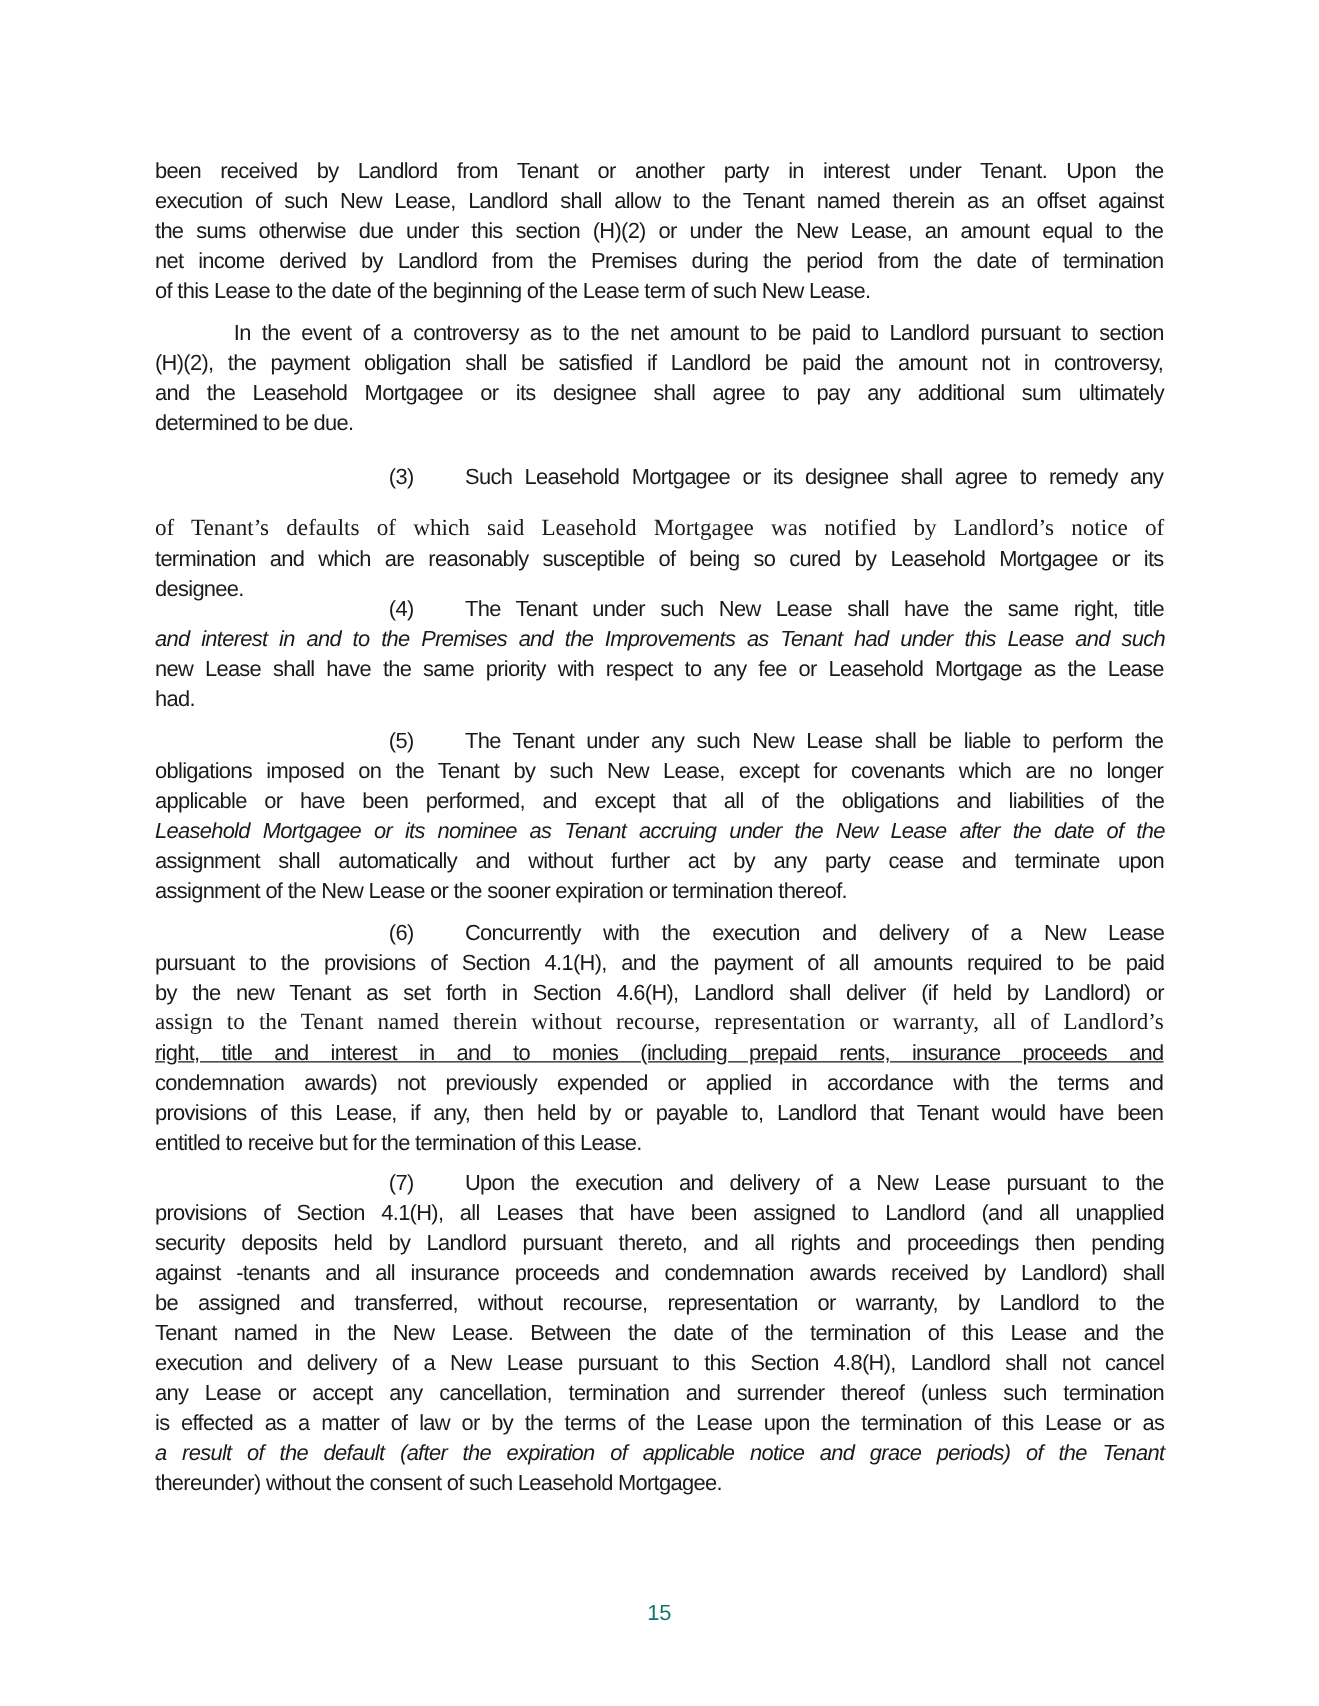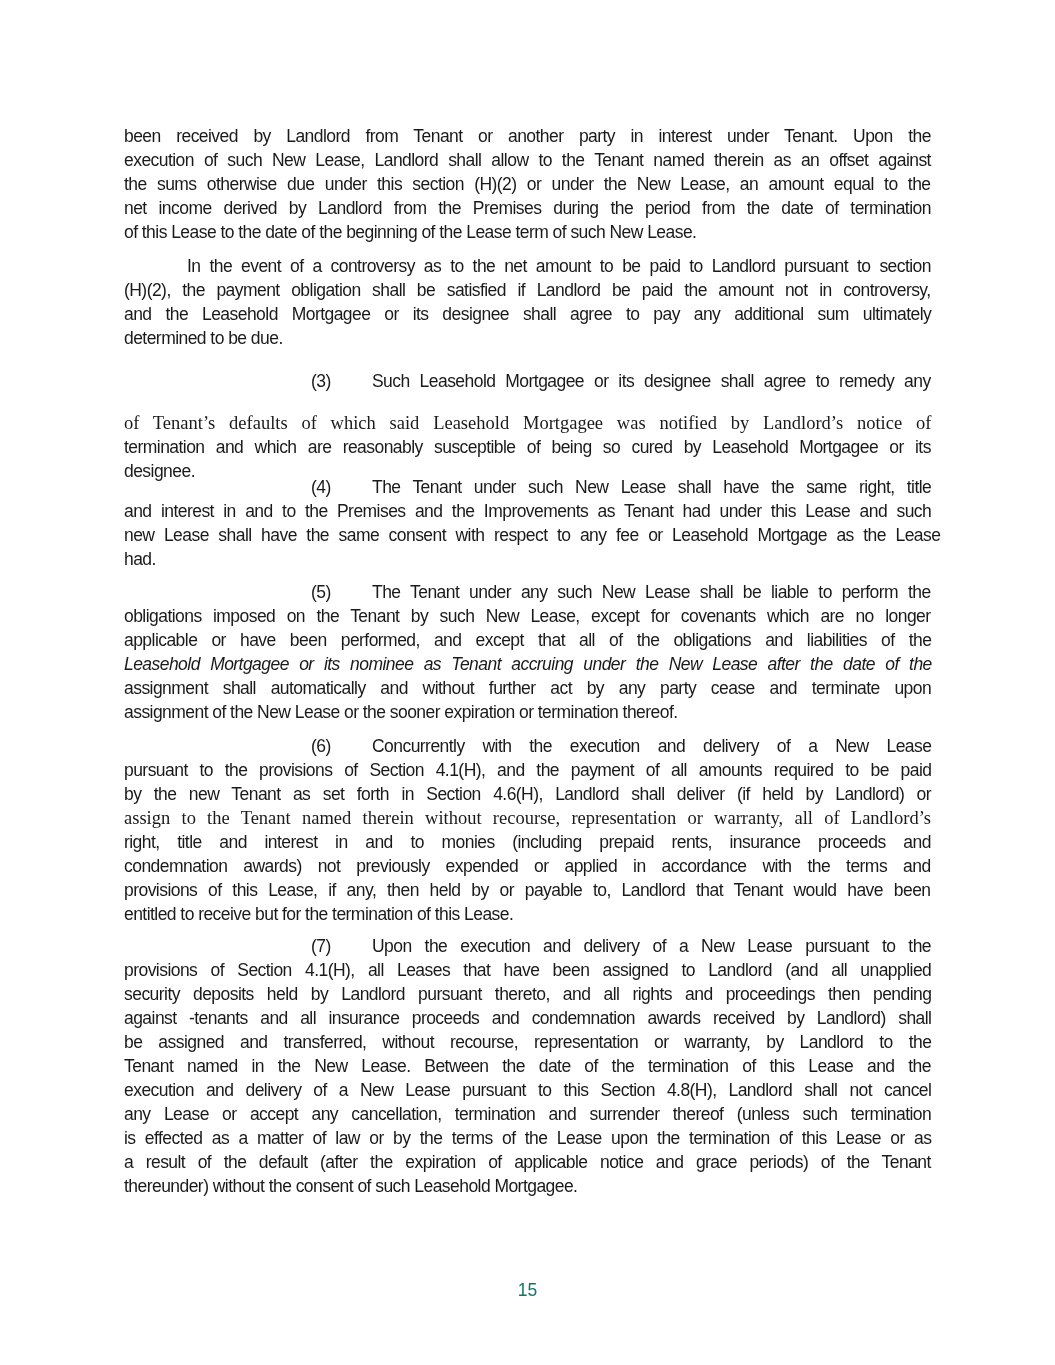--- a/index.html
+++ b/index.html
@@ -49,22 +49,22 @@
     <div class="line serif"><span class="j" style="white-space: nowrap; display: inline-block; word-spacing: 9.15385px;">of Tenant’s defaults of which said Leasehold Mortgagee was notified by Landlord’s notice of</span></div>
     <div class="line"><span class="j" style="white-space: nowrap; display: inline-block; word-spacing: 6.92857px;">termination and which are reasonably susceptible of being so cured by Leasehold Mortgagee or its</span></div>
     <div class="line last"><span class="j" style="white-space: nowrap; display: inline-block;">designee.</span></div>
   </div>
 
   <div class="num" style="top:475px;line-height:24px;">(4)</div>
   <div class="para first-rest" style="top:475px;">
     <div class="line"><span class="j" style="white-space: nowrap; display: inline-block; word-spacing: 7.90909px;">The Tenant under such New Lease shall have the same right, title</span></div>
   </div>
   <div class="para" style="top:499px;">
-    <div class="line"><span class="j" style="white-space: nowrap; display: inline-block; word-spacing: 5.05882px;">and interest in and to the Premises and the Improvements as Tenant had under this Lease and such</span></div>
-    <div class="line"><span class="j" style="white-space: nowrap; display: inline-block; word-spacing: 5.17647px;">new Lease shall have the same consent with respect to any fee or Leasehold Mortgage as the Lease</span></div>
+    <div class="line"><span class="j" style="white-space: nowrap; display: inline-block; word-spacing: 5.05882px; font-style: italic;">and interest in and to the Premises and the Improvements as Tenant had under this Lease and such</span></div>
+    <div class="line"><span class="j" style="white-space: nowrap; display: inline-block; word-spacing: 5.17647px;">new Lease shall have the same priority with respect to any fee or Leasehold Mortgage as the Lease</span></div>
     <div class="line last"><span class="j" style="white-space: nowrap; display: inline-block;">had.</span></div>
   </div>
 
   <div class="num" style="top:580px;line-height:24px;">(5)</div>
   <div class="para first-rest" style="top:580px;">
     <div class="line"><span class="j" style="white-space: nowrap; display: inline-block; word-spacing: 5.5px;">The Tenant under any such New Lease shall be liable to perform the</span></div>
   </div>
   <div class="para" style="top:604px;">
     <div class="line"><span class="j" style="white-space: nowrap; display: inline-block; word-spacing: 7.06667px;">obligations imposed on the Tenant by such New Lease, except for covenants which are no longer</span></div>
     <div class="line"><span class="j" style="white-space: nowrap; display: inline-block; word-spacing: 9.8px;">applicable or have been performed, and except that all of the obligations and liabilities of the</span></div>
@@ -74,37 +74,37 @@
   </div>
 
   <div class="num" style="top:734px;line-height:24px;">(6)</div>
   <div class="para first-rest" style="top:734px;">
     <div class="line"><span class="j" style="white-space: nowrap; display: inline-block; word-spacing: 13.5556px;">Concurrently with the execution and delivery of a New Lease</span></div>
   </div>
   <div class="para" style="top:758px;">
     <div class="line"><span class="j" style="white-space: nowrap; display: inline-block; word-spacing: 7.4375px;">pursuant to the provisions of Section 4.1(H), and the payment of all amounts required to be paid</span></div>
     <div class="line"><span class="j" style="white-space: nowrap; display: inline-block; word-spacing: 8.05882px;">by the new Tenant as set forth in Section 4.6(H), Landlord shall deliver (if held by Landlord) or</span></div>
     <div class="line serif"><span class="j" style="white-space: nowrap; display: inline-block; word-spacing: 6.61538px;">assign to the Tenant named therein without recourse, representation or warranty, all of Landlord’s</span></div>
-    <div class="line"><span class="j" style="white-space: nowrap; display: inline-block; word-spacing: 13.3077px;">right, title and interest in and to monies (including prepaid rents, insurance proceeds and</span></div>
+    <div class="line"><span class="j" style="white-space: nowrap; display: inline-block; word-spacing: 13.3077px; text-decoration: underline;">right, title and interest in and to monies (including prepaid rents, insurance proceeds and</span></div>
     <div class="line"><span class="j" style="white-space: nowrap; display: inline-block; word-spacing: 11.6667px;">condemnation awards) not previously expended or applied in accordance with the terms and</span></div>
     <div class="line"><span class="j" style="white-space: nowrap; display: inline-block; word-spacing: 6.47059px;">provisions of this Lease, if any, then held by or payable to, Landlord that Tenant would have been</span></div>
     <div class="line last"><span class="j" style="white-space: nowrap; display: inline-block;">entitled to receive but for the termination of this Lease.</span></div>
   </div>
 
   <div class="num" style="top:934px;line-height:24px;">(7)</div>
   <div class="para first-rest" style="top:934px;">
     <div class="line"><span class="j" style="white-space: nowrap; display: inline-block; word-spacing: 8.63636px;">Upon the execution and delivery of a New Lease pursuant to the</span></div>
   </div>
   <div class="para" style="top:958px;">
     <div class="line"><span class="j" style="white-space: nowrap; display: inline-block; word-spacing: 8.92857px;">provisions of Section 4.1(H), all Leases that have been assigned to Landlord (and all unapplied</span></div>
     <div class="line"><span class="j" style="white-space: nowrap; display: inline-block; word-spacing: 8.76923px;">security deposits held by Landlord pursuant thereto, and all rights and proceedings then pending</span></div>
     <div class="line"><span class="j" style="white-space: nowrap; display: inline-block; word-spacing: 8.08333px;">against -tenants and all insurance proceeds and condemnation awards received by Landlord) shall</span></div>
     <div class="line"><span class="j" style="white-space: nowrap; display: inline-block; word-spacing: 11.6667px;">be assigned and transferred, without recourse, representation or warranty, by Landlord to the</span></div>
     <div class="line"><span class="j" style="white-space: nowrap; display: inline-block; word-spacing: 9.4375px;">Tenant named in the New Lease.  Between the date of the termination of this Lease and the</span></div>
     <div class="line"><span class="j" style="white-space: nowrap; display: inline-block; word-spacing: 7.66667px;">execution and delivery of a New Lease pursuant to this Section 4.8(H), Landlord shall not cancel</span></div>
     <div class="line"><span class="j" style="white-space: nowrap; display: inline-block; word-spacing: 9px;">any Lease or accept any cancellation, termination and surrender thereof (unless such termination</span></div>
     <div class="line"><span class="j" style="white-space: nowrap; display: inline-block; word-spacing: 5px;">is effected as a matter of law or by the terms of the Lease upon the termination of this Lease or as</span></div>
-    <div class="line"><span class="j" style="white-space: nowrap; display: inline-block; word-spacing: 8.1875px;">a result of the default (after the expiration of applicable notice and grace periods) of the Tenant</span></div>
+    <div class="line"><span class="j" style="white-space: nowrap; display: inline-block; word-spacing: 8.1875px; font-style: italic;">a result of the default (after the expiration of applicable notice and grace periods) of the Tenant</span></div>
     <div class="line last"><span class="j" style="white-space: nowrap; display: inline-block;">thereunder) without the consent of such Leasehold Mortgagee.</span></div>
   </div>
 
   <div class="pagenum">15</div>
 </div>
 
 </body></html>

